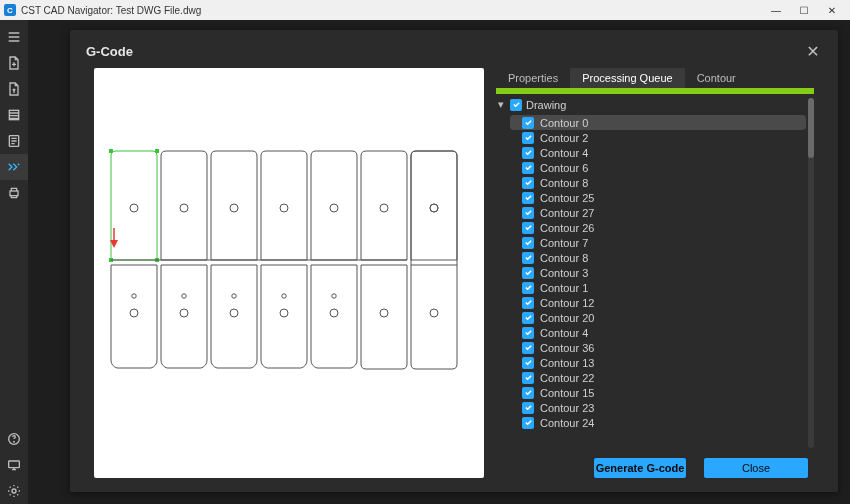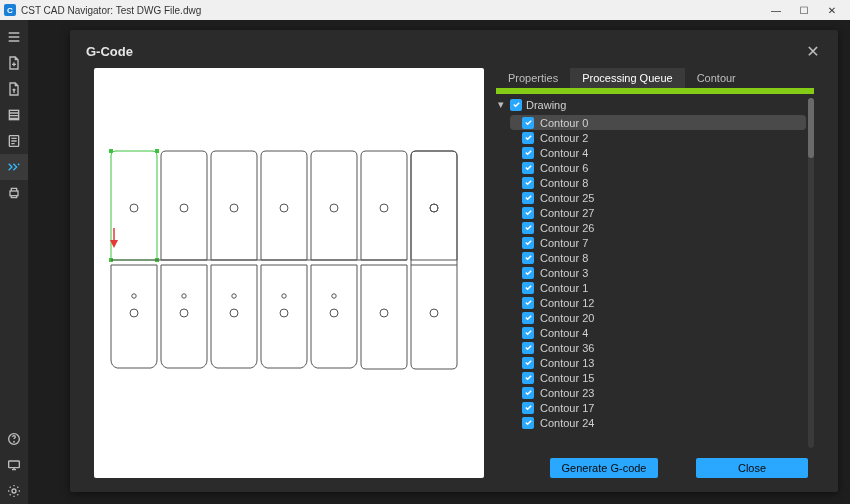--- a/index.html
+++ b/index.html
@@ -42,22 +42,22 @@
   .tree-list { padding-left: 14px; }
   .tree-item { display:flex; align-items:center; font-size:11px; color:#d0d0d0; padding:1.5px 8px 1.5px 12px; border-radius:4px;}
   .tree-item.sel { background: #4a4a4a; }
   .cbox { width:12px; height:12px; background:#2aa7ff; border-radius:2px; display:inline-flex; align-items:center; justify-content:center; margin-right:6px; flex:0 0 12px;}
   .cbox svg { width:9px; height:9px; }
   .scrollbar { position:absolute; right:0; top:4px; bottom:4px; width:6px; background:#3a3a3a; border-radius:3px;}
   .scrollthumb { position:absolute; left:0; right:0; top:0; height:60px; background:#6a6a6a; border-radius:3px;}
 
   .dlg-foot { display:flex; justify-content:flex-end; gap:18px; padding:6px 6px 0 0;}
   .btn { background:#2aa7ff; color:#0a0a0a; font-size:11px; padding:4px 0; border-radius:2px; text-align:center;}
-  .btn.gen { width:108px;}
-  .btn.close { width:112px;margin-left:20px;}
+  .btn.gen { width:92px;font-weight:bold;}
+  .btn.close { width:104px;}
 </style>
 </head>
 <body>
 
 <div class="titlebar">
   <div class="app-icon">C</div>
   <div class="title-text">CST CAD Navigator: Test DWG File.dwg</div>
   <div class="win-controls">
     <div class="win-btn">—</div>
     <div class="win-btn">☐</div>
@@ -355,37 +355,37 @@
                       </svg>
                     </span>
                     <span>Contour 13</span>
                   </div>
                   <div class="tree-item">
                     <span class="cbox">
                       <svg viewBox="0 0 10 10">
                         <path d="M2 5l2 2 4-4" stroke="#fff" stroke-width="1.6" fill="none"></path>
                       </svg>
                     </span>
+                    <span>Contour 22</span>
+                  </div>
+                  <div class="tree-item">
+                    <span class="cbox">
+                      <svg viewBox="0 0 10 10">
+                        <path d="M2 5l2 2 4-4" stroke="#fff" stroke-width="1.6" fill="none"></path>
+                      </svg>
+                    </span>
                     <span>Contour 15</span>
                   </div>
                   <div class="tree-item">
                     <span class="cbox">
                       <svg viewBox="0 0 10 10">
                         <path d="M2 5l2 2 4-4" stroke="#fff" stroke-width="1.6" fill="none"></path>
                       </svg>
                     </span>
                     <span>Contour 23</span>
-                  </div>
-                  <div class="tree-item">
-                    <span class="cbox">
-                      <svg viewBox="0 0 10 10">
-                        <path d="M2 5l2 2 4-4" stroke="#fff" stroke-width="1.6" fill="none"></path>
-                      </svg>
-                    </span>
-                    <span>Contour 17</span>
                   </div>
                   <div class="tree-item">
                     <span class="cbox">
                       <svg viewBox="0 0 10 10">
                         <path d="M2 5l2 2 4-4" stroke="#fff" stroke-width="1.6" fill="none"></path>
                       </svg>
                     </span>
                     <span>Contour 24</span>
                   </div>
                 </div>

